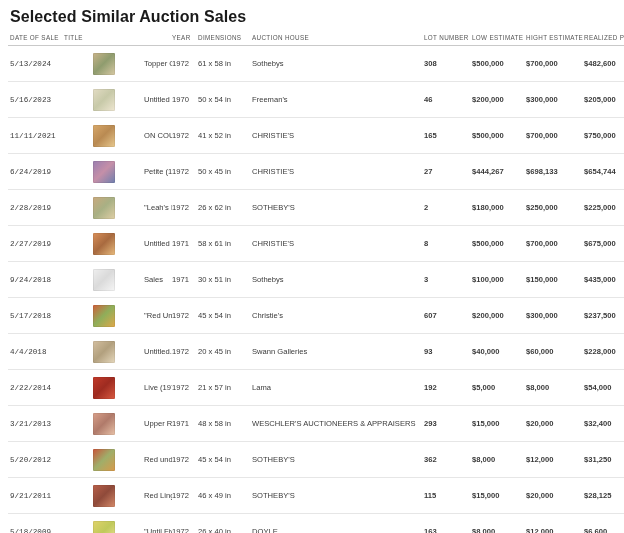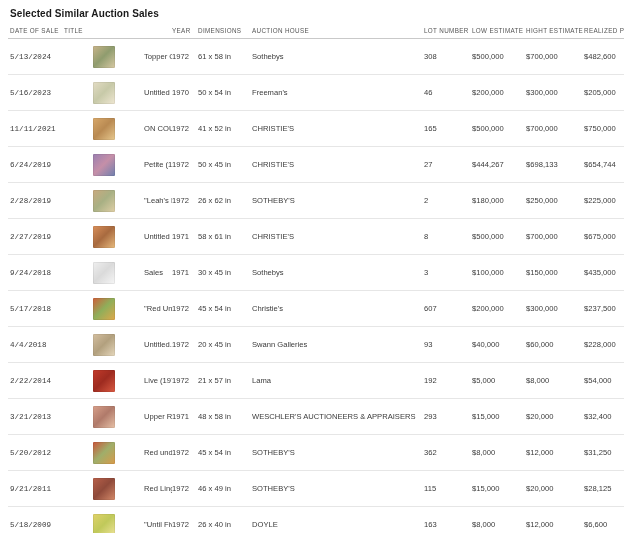--- a/index.html
+++ b/index.html
@@ -15,21 +15,21 @@
     overflow: hidden;
   }
   .page {
     width: 624px;
     height: 533px;
     box-sizing: border-box;
     padding: 6px 8px 0 8px;
     position: relative;
   }
   .title {
-    font-size: 10px;
+    font-size: 16px;
     font-weight: bold;
     color: #1a1a1a;
     margin: 2px 0 8px 2px;
     letter-spacing: 0.1px;
   }
   table.sales {
     width: 608px;
     border-collapse: collapse;
     table-layout: fixed;
   }
@@ -80,21 +80,21 @@
     margin: 0 auto;
     box-shadow: 0 0 0 1px rgba(0,0,0,0.06) inset;
   }
   .title-cell {
     padding-left: 2px;
   }
   .date-cell {
     color: #3a3a3a;
     font-family: Liberation Mono, monospace;
   }
-  .num { color: #3a3a3a; }
+  .num { color: #3a3a3a; font-weight: bold; }
 </style>
 </head>
 <body>
 
 <div class="page">
   <div class="title">Selected Similar Auction Sales</div>
 
   <table class="sales">
     <thead>
       <tr>
@@ -195,21 +195,21 @@
           <td class="c-high num">$700,000</td>
           <td class="c-real num">$675,000</td>
         </tr>
         <tr>
           <td class="c-date date-cell">9/24/2018</td>
           <td class="c-thumb">
             <div class="thumb" style="background: linear-gradient(135deg, rgb(239, 239, 239) 0%, rgb(218, 218, 218) 48%, rgb(246, 246, 246) 100%);"></div>
           </td>
           <td class="c-title title-cell">Sales</td>
           <td class="c-year">1971</td>
-          <td class="c-dims">30 x 45 in</td>
+          <td class="c-dims">30 x 51 in</td>
           <td class="c-house">Sothebys</td>
           <td class="c-lot num">3</td>
           <td class="c-low num">$100,000</td>
           <td class="c-high num">$150,000</td>
           <td class="c-real num">$435,000</td>
         </tr>
         <tr>
           <td class="c-date date-cell">5/17/2018</td>
           <td class="c-thumb">
             <div class="thumb" style="background: linear-gradient(135deg, rgb(207, 95, 58) 0%, rgb(143, 174, 90) 48%, rgb(224, 168, 74) 100%);"></div>

